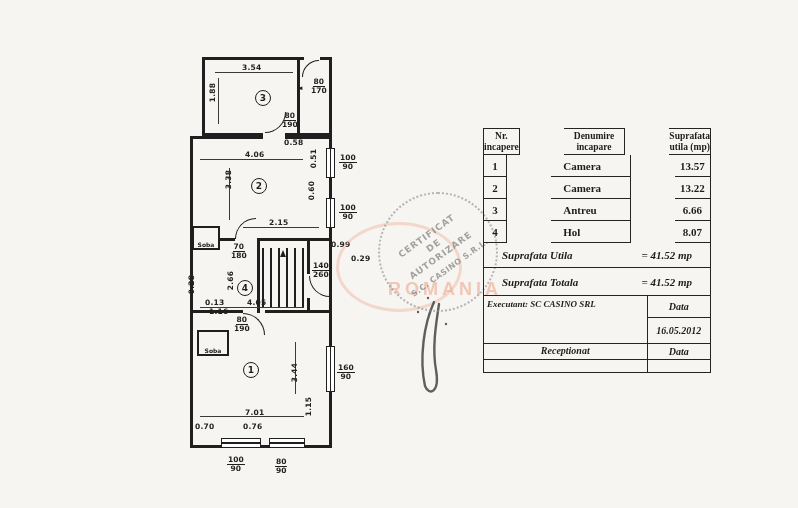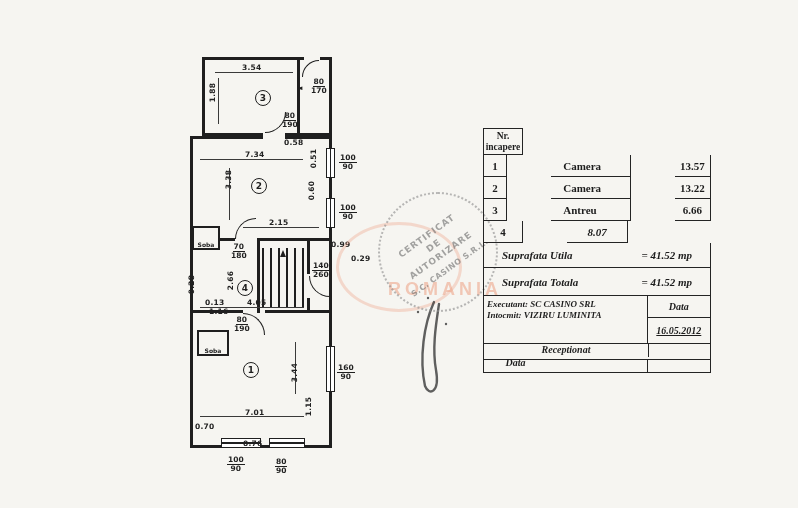--- a/index.html
+++ b/index.html
@@ -33,21 +33,21 @@
   .thead .cell{font-size:9.5px;line-height:1.1;flex-direction:column;text-align:center;}
   .tdata .cell{font-size:11px;}
   .namecell{justify-content:flex-start;padding-left:12px;}
   .sbox{border:1.6px solid #242424;border-top:none;display:flex;align-items:center;font-style:italic;font-weight:700;font-size:11px;}
   .sbox .slabel{margin-left:18px;}
   .sbox .svalue{margin-left:auto;margin-right:18px;}
   .execbox{border:1.6px solid #242424;border-top:none;display:flex;}
   .execleft{width:165px;border-right:1.6px solid #242424;padding:3px 12px 2px 3px;font-style:italic;font-weight:700;font-size:9px;line-height:1.25;}
   .execright{width:63px;display:flex;flex-direction:column;font-style:italic;font-weight:700;}
   .execright .dlab{flex:0 0 22px;display:flex;align-items:center;justify-content:center;font-size:10px;border-bottom:1.4px solid #242424;}
-  .execright .dval{flex:1;display:flex;align-items:center;justify-content:center;font-size:10px;text-decoration:underline;}
+  .execright .dval{flex:1;display:flex;align-items:center;justify-content:center;font-size:10px;}
   
   .stamp{position:absolute;left:378px;top:192px;width:116px;height:116px;border:2px dotted #8f8f8f;border-radius:50%;opacity:.62;z-index:3;display:flex;align-items:center;justify-content:center;}
   .stampinner{transform:rotate(-36deg);text-align:center;color:#6e6e6e;font-family:"DejaVu Sans",sans-serif;font-weight:700;line-height:1.35;}
   .stampinner .s1{font-size:9px;letter-spacing:1px;}
   .stampinner .s2{font-size:8px;letter-spacing:.5px;margin-top:5px;}
   .wmark{position:absolute;left:388px;top:279px;font-family:"Liberation Sans",sans-serif;font-size:18px;font-weight:700;letter-spacing:4px;color:#eda184;opacity:.55;z-index:1;}
   .oring{position:absolute;left:336px;top:222px;width:120px;height:84px;border:3px solid #eda184;border-radius:50%;opacity:.35;z-index:1;}
   .sig{position:absolute;left:406px;top:296px;z-index:2;opacity:.8;}
 </style>
 </head>
@@ -111,37 +111,37 @@
     <div class="dimline" style="left:15px;top:109px;width:103px;height:1px;"></div>
     <div class="dimline" style="left:44px;top:118px;width:1px;height:52px;"></div>
     <div class="dimline" style="left:58px;top:177px;width:76px;height:1px;"></div>
     <div class="dimline" style="left:15px;top:257px;width:104px;height:1px;"></div>
     <div class="dimline" style="left:110px;top:292px;width:1px;height:52px;"></div>
     <div class="dimline" style="left:15px;top:366px;width:104px;height:1px;"></div>
 
     <span class="dim" style="left:57px;top:13px;">3.54</span>
     <span class="dim rot" style="left:18px;top:38px;">1.88</span>
     <span class="dim" style="left:99px;top:88px;">0.58</span>
-    <span class="dim" style="left:60px;top:100px;">7.34</span>
+    <span class="dim" style="left:60px;top:100px;">4.06</span>
     <span class="dim rot" style="left:34px;top:125px;">3.38</span>
     <span class="dim rot" style="left:119px;top:104px;">0.51</span>
     <span class="dim rot" style="left:117px;top:136px;">0.60</span>
     <span class="dim" style="left:84px;top:168px;">2.15</span>
     <span class="dim rot" style="left:36px;top:226px;">2.66</span>
     <span class="dim rot" style="left:-3px;top:230px;">0.28</span>
     <span class="dim" style="left:20px;top:248px;">0.13</span>
     <span class="dim" style="left:24px;top:257px;">1.16</span>
     <span class="dim" style="left:62px;top:248px;">4.05</span>
     <span class="dim" style="left:146px;top:190px;">0.99</span>
     <span class="dim" style="left:166px;top:204px;">0.29</span>
     <span class="dim rot" style="left:100px;top:318px;">3.44</span>
     <span class="dim rot" style="left:114px;top:352px;">1.15</span>
     <span class="dim" style="left:60px;top:358px;">7.01</span>
     <span class="dim" style="left:10px;top:372px;">0.70</span>
-    <span class="dim" style="left:58px;top:372px;margin-top:17px;">0.76</span>
+    <span class="dim" style="left:58px;top:372px;">0.76</span>
 
     <span class="arrowL" style="left:112px;top:34px;">◄</span>
     <span class="frac" style="left:126px;top:28px;">
       <span class="fnum">80</span>
       <span class="fden">170</span>
     </span>
     <span class="frac" style="left:97px;top:62px;">
       <span class="fnum">80</span>
       <span class="fden">190</span>
     </span>
@@ -195,60 +195,67 @@
       <circle cx="40" cy="28" r="1.2" fill="#3a3a3a"></circle>
       <circle cx="22" cy="2" r="1.2" fill="#3a3a3a"></circle>
   </svg>
 
   <div class="rtable">
     <div class="trow thead toprow">
       <div class="cell leftcell" style="width:40px;height:27px;">
         <span>Nr.</span>
         <span>incapere</span>
       </div>
+      <div class="cell" style="width:127px;height:27px;">
+        <span>Denumire incapare</span>
+      </div>
+      <div class="cell" style="width:61px;height:27px;">
+        <span>Suprafata</span>
+        <span>utila (mp)</span>
+      </div>
     </div>
     <div class="trow tdata">
       <div class="cell leftcell" style="width:40px;height:22px;">1</div>
       <div class="cell namecell" style="width:127px;height:22px;">Camera</div>
       <div class="cell" style="width:61px;height:22px;">13.57</div>
     </div>
     <div class="trow tdata">
       <div class="cell leftcell" style="width:40px;height:22px;">2</div>
       <div class="cell namecell" style="width:127px;height:22px;">Camera</div>
       <div class="cell" style="width:61px;height:22px;">13.22</div>
     </div>
     <div class="trow tdata">
       <div class="cell leftcell" style="width:40px;height:22px;">3</div>
       <div class="cell namecell" style="width:127px;height:22px;">Antreu</div>
       <div class="cell" style="width:61px;height:22px;">6.66</div>
     </div>
     <div class="trow tdata">
       <div class="cell leftcell" style="width:40px;height:22px;">4</div>
-      <div class="cell" style="width:61px;height:22px;font-style:italic;">8.07</div>
+      <div class="cell namecell" style="width:127px;height:22px;">Hol</div>
+      <div class="cell" style="width:61px;height:22px;">8.07</div>
     </div>
 
     <div class="sbox" style="width:228px;height:25px;border-left:1.6px solid #242424;">
       <span class="slabel">Suprafata Utila</span>
       <span class="svalue">= 41.52 mp</span>
     </div>
     <div class="sbox" style="width:228px;height:28px;border-left:1.6px solid #242424;">
       <span class="slabel">Suprafata Totala</span>
       <span class="svalue">= 41.52 mp</span>
     </div>
     <div class="execbox" style="width:228px;height:48px;border-left:1.6px solid #242424;">
       <div class="execleft">
         <div>Executant: SC CASINO SRL</div>
-        <div>Intocmit: VIZIRU LUMINITA</div>
       </div>
       <div class="execright">
         <div class="dlab">Data</div>
         <div class="dval">16.05.2012</div>
       </div>
     </div>
-    <div class="execbox" style="width:228px;height:16px;border-left:1.6px solid #242424;flex-direction:column;">
+    <div class="execbox" style="width:228px;height:16px;border-left:1.6px solid #242424;">
       <div class="execleft" style="display:flex;align-items:center;justify-content:center;padding:0;font-size:10px;">
         <span>Receptionat</span>
       </div>
       <div class="execright" style="align-items:center;justify-content:center;">
         <span style="font-size:10px;">Data</span>
       </div>
     </div>
     <div class="execbox" style="width:228px;height:13px;border-left:1.6px solid #242424;">
       <div class="execleft" style="padding:0;"></div>
       <div class="execright"></div>

